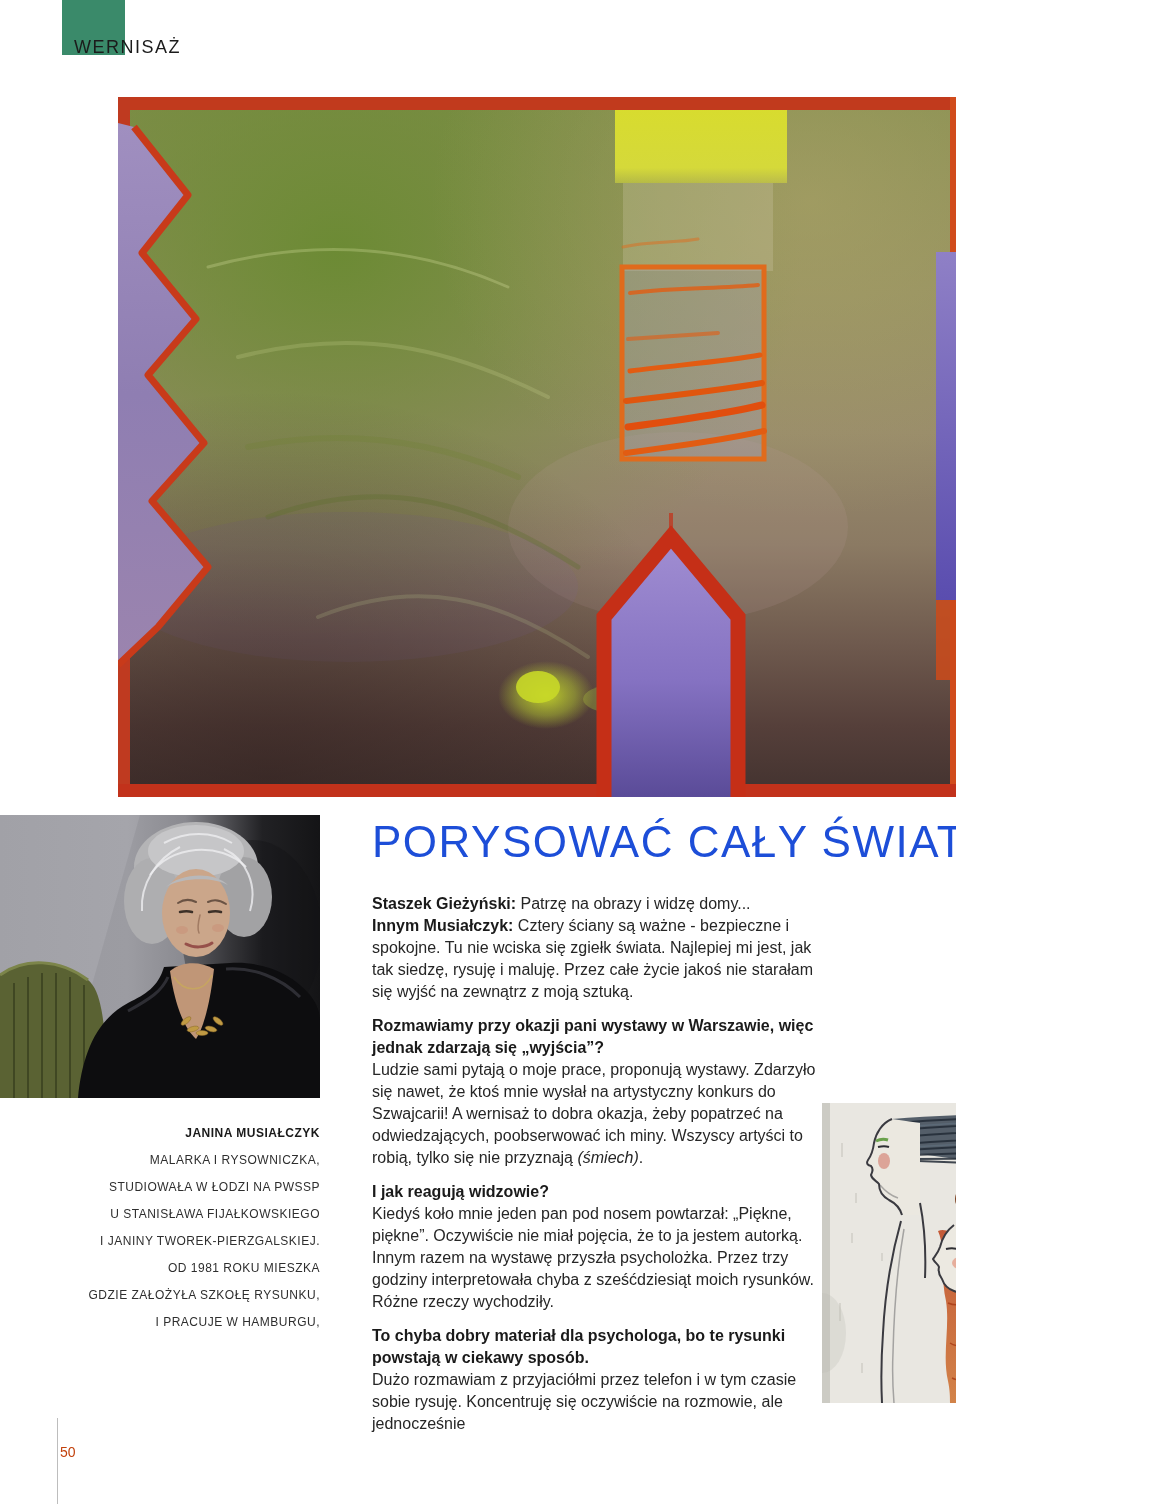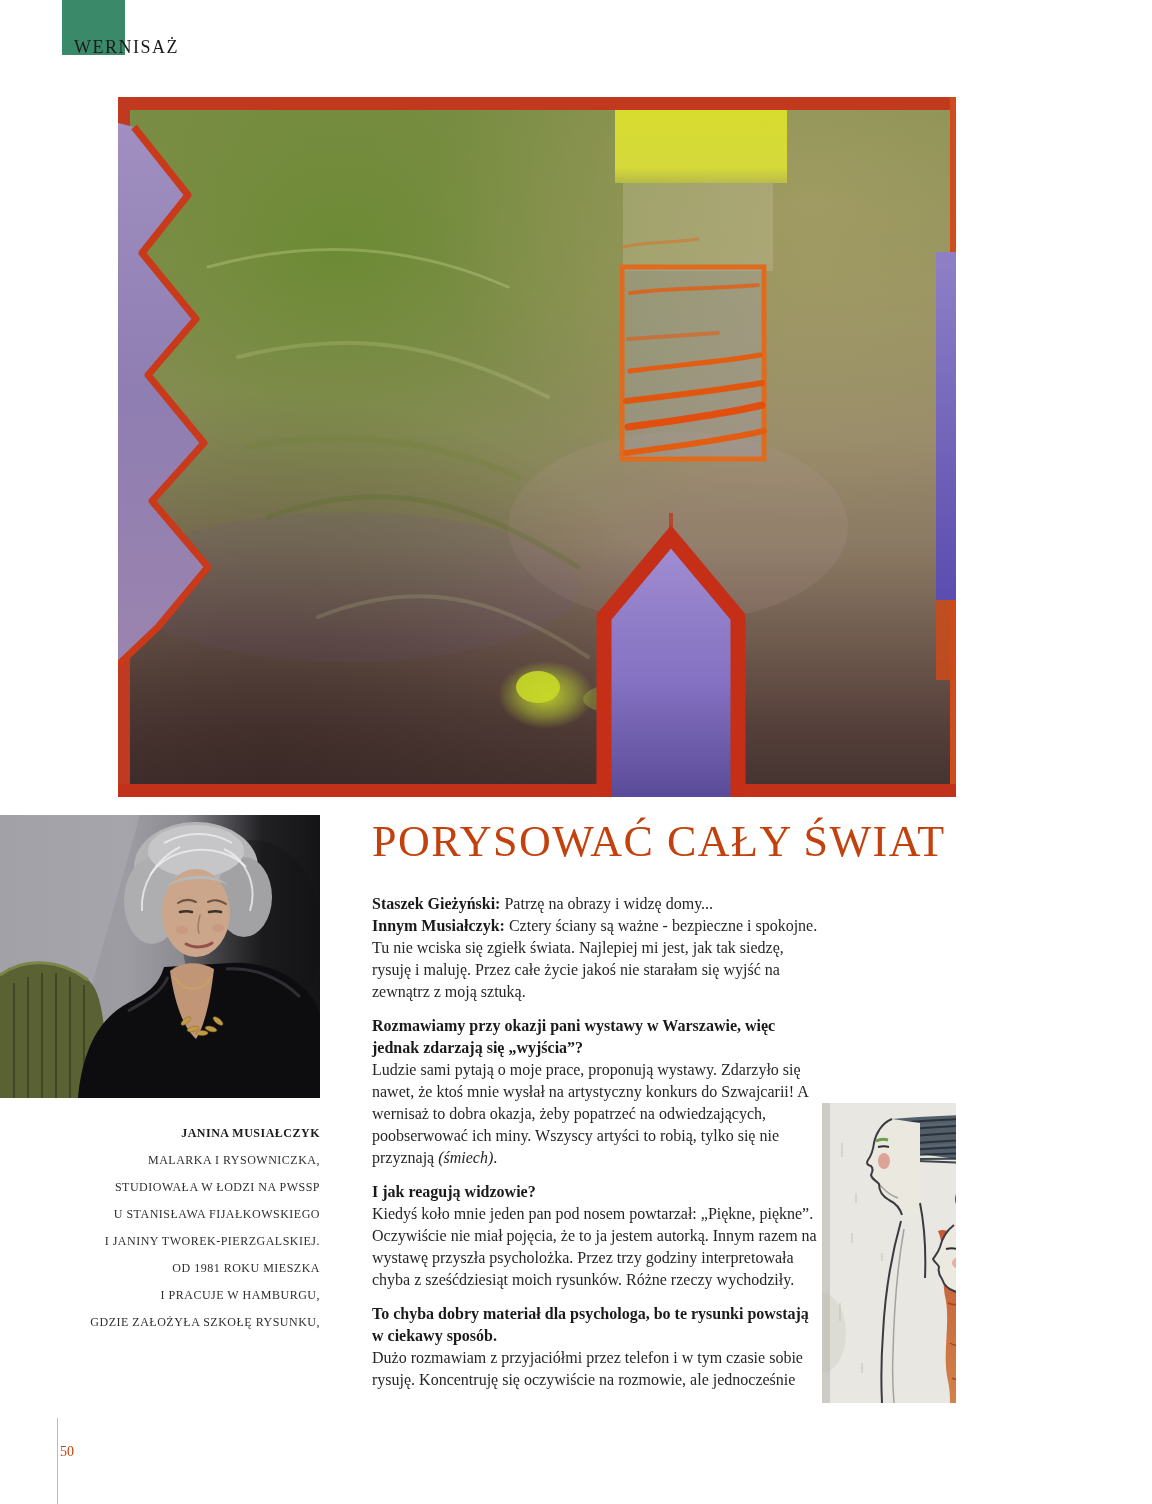--- a/index.html
+++ b/index.html
@@ -1,25 +1,25 @@
 <!DOCTYPE html>
 <html><head>
 <meta charset="utf-8">
 <style>
   html,body{margin:0;padding:0;background:#ffffff;}
   .page{position:relative;width:956px;height:1504px;background:#ffffff;overflow:hidden;
-        font-family:Liberation Serif, serif;color:#262626;}
+        font-family:Liberation Sans, sans-serif;color:#262626;}
   .section-square{position:absolute;left:62px;top:0;width:63px;height:55px;background:#3a8a6a;}
   .section-label{position:absolute;left:74px;top:37px;font-size:18px;letter-spacing:1.5px;
         color:#1b1b1b;font-weight:400;}
   .painting{position:absolute;left:118px;top:97px;width:845px;height:700px;}
   .painting svg{display:block;}
   .portrait{position:absolute;left:0;top:815px;width:320px;height:283px;}
   .title{position:absolute;left:372px;top:818px;width:660px;margin:0;
-        font-size:44px;font-weight:400;letter-spacing:1.5px;color:#c2410c;line-height:1.1;}
+        font-size:44px;font-weight:400;letter-spacing:1.5px;color:#1d4ed8;line-height:1.1;}
   .article{position:absolute;left:372px;top:893px;width:452px;font-size:16px;line-height:22px;color:#262626;}
   .article p{margin:0;}
   .speaker{font-weight:700;color:#1a1a1a;}
   .qa-question{font-weight:700;color:#1a1a1a;margin-top:12px !important;}
   .bio{position:absolute;left:20px;top:1108px;width:300px;text-align:right;
         font-size:12px;line-height:27px;letter-spacing:0.5px;color:#2e2e2e;margin-top:12px;}
   .bio .bio-name{font-weight:700;color:#1a1a1a;}
   .illustration{position:absolute;left:822px;top:1103px;width:286px;height:300px;}
   .footer-rule{position:absolute;left:57px;top:1418px;width:1px;height:86px;background:#bdbdbd;}
   .page-number{position:absolute;left:60px;top:1444px;font-size:14px;color:#c2410c;}
@@ -219,22 +219,22 @@
     <p class="qa-answer"><span>Dużo rozmawiam z przyjaciółmi przez telefon i w tym czasie sobie rysuję. Koncentruję się oczywiście na rozmowie, ale jednocześnie</span><i></i><span></span></p>
   </div>
 
   <div class="bio">
     <div class="bio-name">JANINA MUSIAŁCZYK</div>
     <div>MALARKA I RYSOWNICZKA,</div>
     <div>STUDIOWAŁA W ŁODZI NA PWSSP</div>
     <div>U STANISŁAWA FIJAŁKOWSKIEGO</div>
     <div>I JANINY TWOREK-PIERZGALSKIEJ.</div>
     <div>OD 1981 ROKU MIESZKA</div>
+    <div>GDZIE ZAŁOŻYŁA SZKOŁĘ RYSUNKU,</div>
     <div>I PRACUJE W HAMBURGU,</div>
-    <div>GDZIE ZAŁOŻYŁA SZKOŁĘ RYSUNKU,</div>
   </div>
 
   <div class="illustration">
     <svg width="286" height="300" viewBox="0 0 286 300">
       <defs>
         <linearGradient id="ilred" x1="0" y1="0" x2="0" y2="1">
           <stop offset="0" stop-color="#c14e28"></stop>
           <stop offset="1" stop-color="#d07a3c"></stop>
         </linearGradient>
       </defs>

